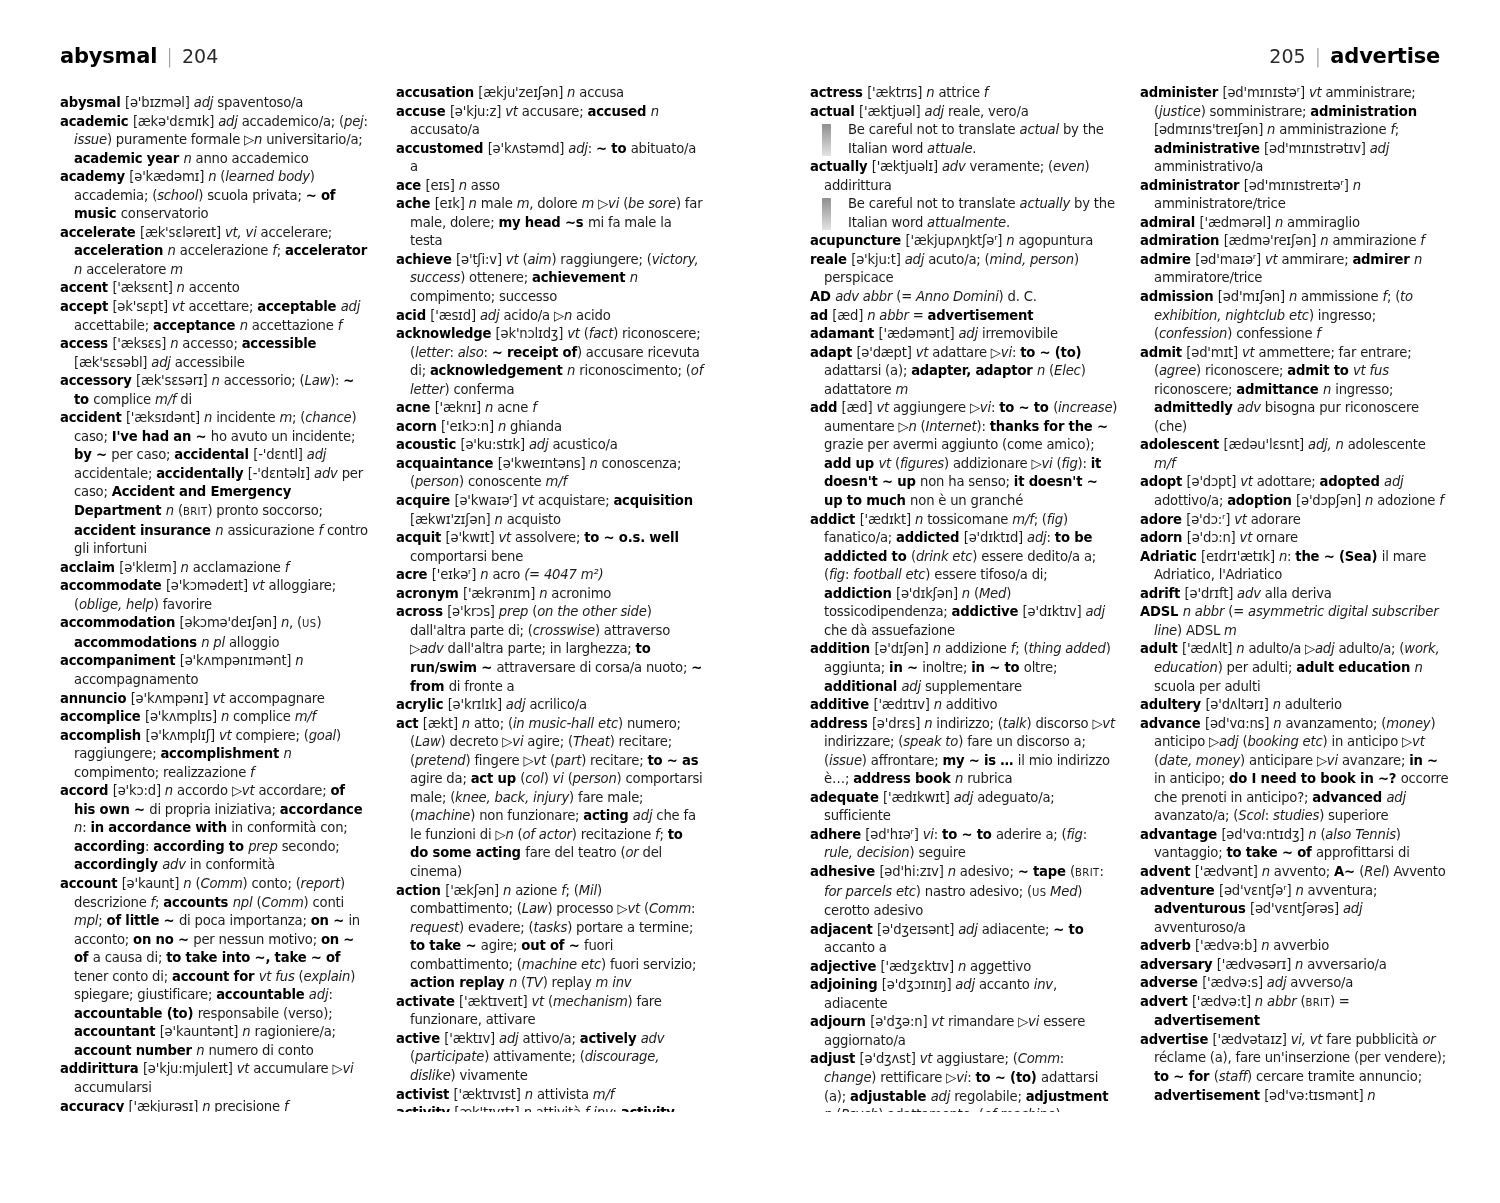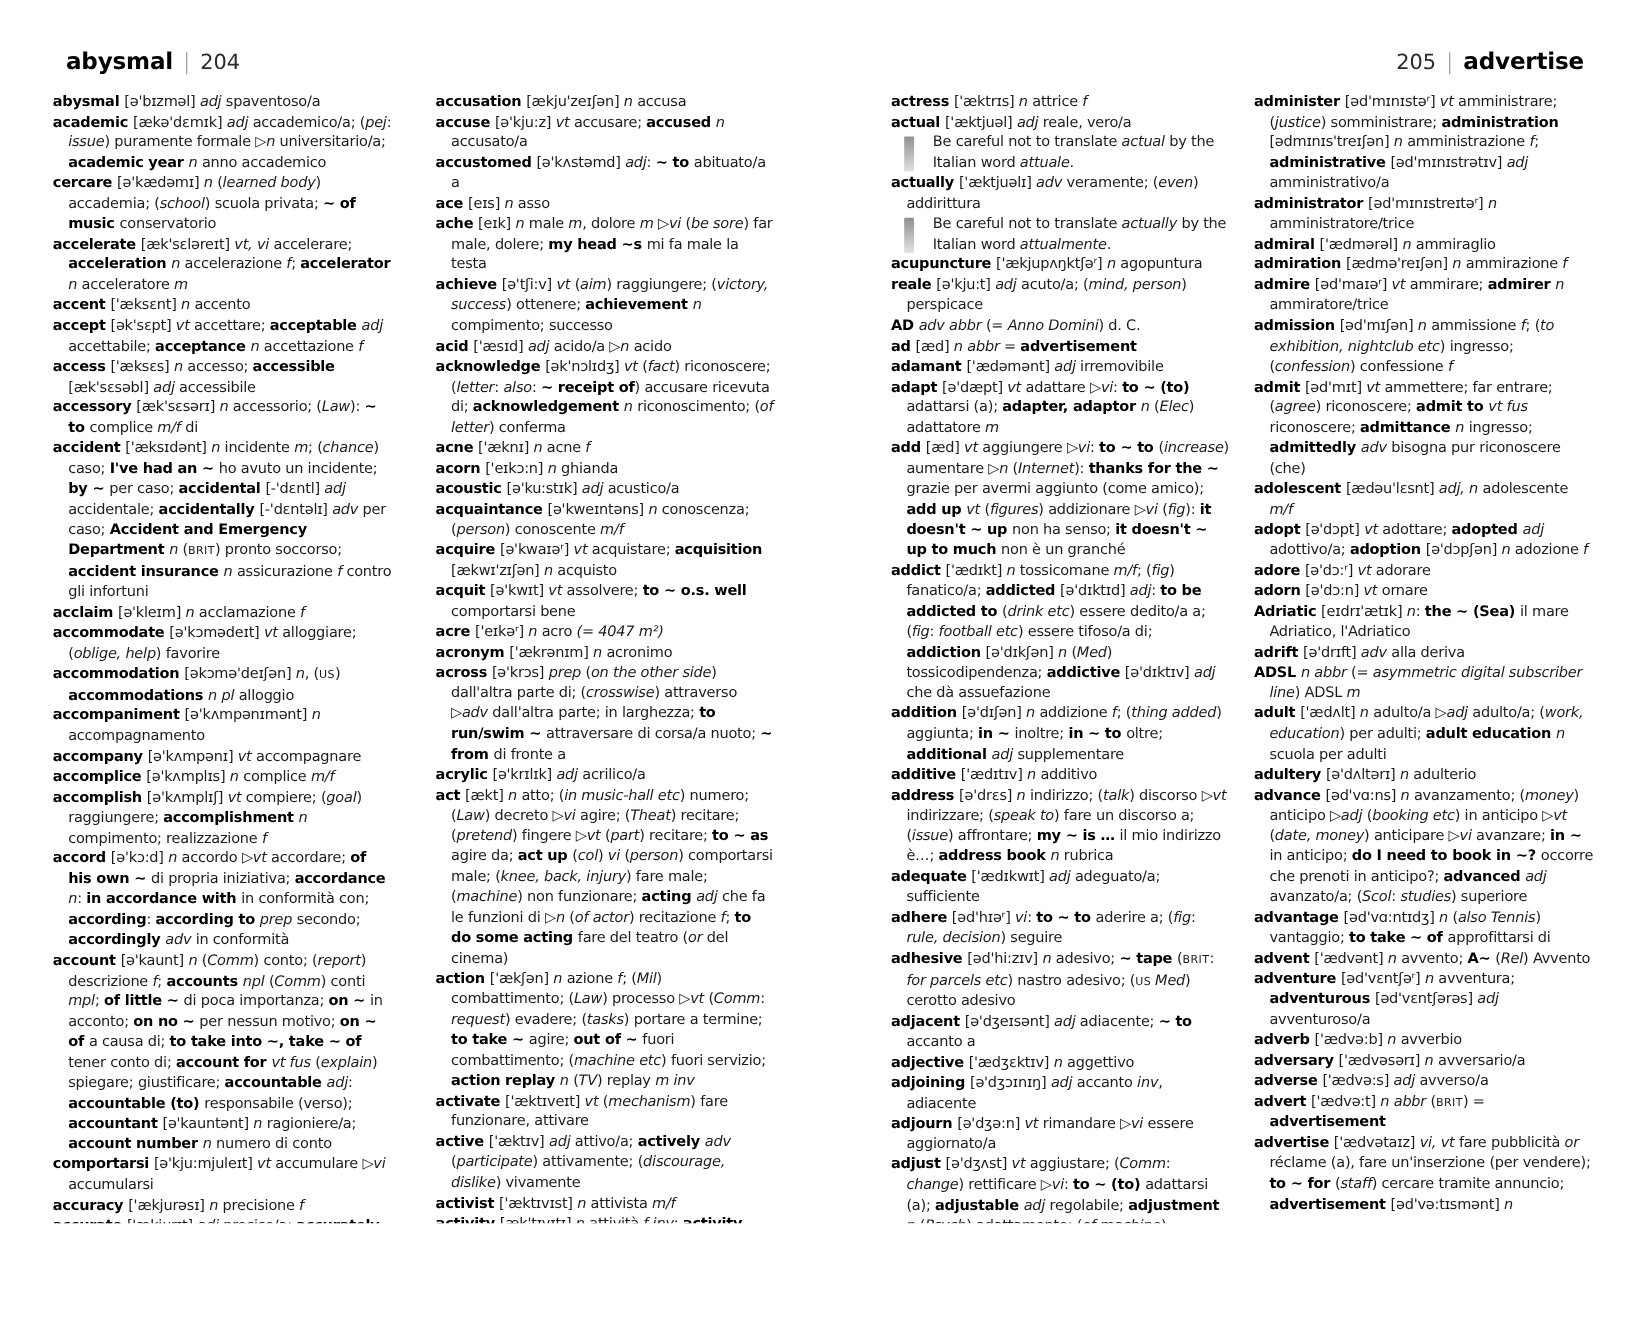--- a/index.html
+++ b/index.html
@@ -15,21 +15,21 @@
   .hdr-right { right:60px; }
   .hw { font-weight:bold; color:#000; font-size:21px; letter-spacing:-0.2px; }
   .sep { color:#8a8a8a; margin:0 9px; font-weight:200; font-size:20px; }
   .pn { color:#2a2a2a; font-size:19px; }
 
   .col {
     position:absolute; top:84px; width:309px; height:1092px; overflow:hidden;
     font-size:13.2px; line-height:18.55px; letter-spacing:-0.2px;
     text-align:left;
   }
-  .col-1 { left:48px; }
+  .col-1 { left:60px;margin-top:10px; }
   .col-2 { left:396px; }
   .col-3 { left:810px; }
   .col-4 { left:1140px; }
 
   p.entry { margin:0; padding-left:14px; text-indent:-14px; }
   p.note  { margin:0; display:flex; padding-left:12px; }
   .note-bar {
     flex:0 0 9px; align-self:stretch; margin:3px 0 2px 0;
     background:linear-gradient(180deg,#8f8f8f 0%,#c9c9c9 70%,#e3e3e3 100%);
     border-radius:1px;
@@ -50,37 +50,37 @@
     <span class="hw">abysmal</span><span class="sep">|</span><span class="pn">204</span>
   </div>
 
   <div class="hdr hdr-right">
     <span class="pn">205</span><span class="sep">|</span><span class="hw">advertise</span>
   </div>
 
   <div class="col col-1">
       <p class="entry"><span class="b">abysmal </span><span class="n">[ə'bɪzməl] </span><span class="i">adj </span><span class="n">spaventoso/a</span></p>
       <p class="entry"><span class="b">academic </span><span class="n">[ækə'dɛmɪk] </span><span class="i">adj </span><span class="n">accademico/a; (</span><span class="i">pej</span><span class="n">: </span><span class="i">issue</span><span class="n">) puramente formale ▷</span><span class="i">n </span><span class="n">universitario/a; </span><span class="b">academic year </span><span class="i">n </span><span class="n">anno accademico</span></p>
-      <p class="entry"><span class="b">cercare </span><span class="n">[ə'kædəmɪ] </span><span class="i">n </span><span class="n">(</span><span class="i">learned body</span><span class="n">) accademia; (</span><span class="i">school</span><span class="n">) scuola privata; </span><span class="b">~ of music </span><span class="n">conservatorio</span></p>
+      <p class="entry"><span class="b">academy </span><span class="n">[ə'kædəmɪ] </span><span class="i">n </span><span class="n">(</span><span class="i">learned body</span><span class="n">) accademia; (</span><span class="i">school</span><span class="n">) scuola privata; </span><span class="b">~ of music </span><span class="n">conservatorio</span></p>
       <p class="entry"><span class="b">accelerate </span><span class="n">[æk'sɛləreɪt] </span><span class="i">vt, vi </span><span class="n">accelerare; </span><span class="b">acceleration </span><span class="i">n </span><span class="n">accelerazione </span><span class="i">f</span><span class="n">; </span><span class="b">accelerator </span><span class="i">n </span><span class="n">acceleratore </span><span class="i">m</span></p>
       <p class="entry"><span class="b">accent </span><span class="n">['æksɛnt] </span><span class="i">n </span><span class="n">accento</span></p>
       <p class="entry"><span class="b">accept </span><span class="n">[ək'sɛpt] </span><span class="i">vt </span><span class="n">accettare; </span><span class="b">acceptable </span><span class="i">adj </span><span class="n">accettabile; </span><span class="b">acceptance </span><span class="i">n </span><span class="n">accettazione </span><span class="i">f</span></p>
       <p class="entry"><span class="b">access </span><span class="n">['æksɛs] </span><span class="i">n </span><span class="n">accesso; </span><span class="b">accessible </span><span class="n">[æk'sɛsəbl] </span><span class="i">adj </span><span class="n">accessibile</span></p>
       <p class="entry"><span class="b">accessory </span><span class="n">[æk'sɛsərɪ] </span><span class="i">n </span><span class="n">accessorio; (</span><span class="i">Law</span><span class="n">): </span><span class="b">~ to </span><span class="n">complice </span><span class="i">m/f </span><span class="n">di</span></p>
       <p class="entry"><span class="b">accident </span><span class="n">['æksɪdənt] </span><span class="i">n </span><span class="n">incidente </span><span class="i">m</span><span class="n">; (</span><span class="i">chance</span><span class="n">) caso; </span><span class="b">I've had an ~ </span><span class="n">ho avuto un incidente; </span><span class="b">by ~ </span><span class="n">per caso; </span><span class="b">accidental </span><span class="n">[-'dɛntl] </span><span class="i">adj </span><span class="n">accidentale; </span><span class="b">accidentally </span><span class="n">[-'dɛntəlɪ] </span><span class="i">adv </span><span class="n">per caso; </span><span class="b">Accident and Emergency Department </span><span class="i">n </span><span class="n">(</span><span class="s">brit</span><span class="n">) pronto soccorso; </span><span class="b">accident insurance </span><span class="i">n </span><span class="n">assicurazione </span><span class="i">f </span><span class="n">contro gli infortuni</span></p>
       <p class="entry"><span class="b">acclaim </span><span class="n">[ə'kleɪm] </span><span class="i">n </span><span class="n">acclamazione </span><span class="i">f</span></p>
       <p class="entry"><span class="b">accommodate </span><span class="n">[ə'kɔmədeɪt] </span><span class="i">vt </span><span class="n">alloggiare; (</span><span class="i">oblige, help</span><span class="n">) favorire</span></p>
       <p class="entry"><span class="b">accommodation </span><span class="n">[əkɔmə'deɪʃən] </span><span class="i">n</span><span class="n">, (</span><span class="s">us</span><span class="n">) </span><span class="b">accommodations </span><span class="i">n pl </span><span class="n">alloggio</span></p>
       <p class="entry"><span class="b">accompaniment </span><span class="n">[ə'kʌmpənɪmənt] </span><span class="i">n </span><span class="n">accompagnamento</span></p>
-      <p class="entry"><span class="b">accompany </span><span class="n">[ə'kʌmpənɪ] </span><span class="i">vt </span><span class="n">accompagnare</span></p>
+      <p class="entry"><span class="b">annuncio </span><span class="n">[ə'kʌmpənɪ] </span><span class="i">vt </span><span class="n">accompagnare</span></p>
       <p class="entry"><span class="b">accomplice </span><span class="n">[ə'kʌmplɪs] </span><span class="i">n </span><span class="n">complice </span><span class="i">m/f</span></p>
       <p class="entry"><span class="b">accomplish </span><span class="n">[ə'kʌmplɪʃ] </span><span class="i">vt </span><span class="n">compiere; (</span><span class="i">goal</span><span class="n">) raggiungere; </span><span class="b">accomplishment </span><span class="i">n </span><span class="n">compimento; realizzazione </span><span class="i">f</span></p>
       <p class="entry"><span class="b">accord </span><span class="n">[ə'kɔ:d] </span><span class="i">n </span><span class="n">accordo ▷</span><span class="i">vt </span><span class="n">accordare; </span><span class="b">of his own ~ </span><span class="n">di propria iniziativa; </span><span class="b">accordance </span><span class="i">n</span><span class="n">: </span><span class="b">in accordance with </span><span class="n">in conformità con; </span><span class="b">according</span><span class="n">: </span><span class="b">according to </span><span class="i">prep </span><span class="n">secondo; </span><span class="b">accordingly </span><span class="i">adv </span><span class="n">in conformità</span></p>
       <p class="entry"><span class="b">account </span><span class="n">[ə'kaunt] </span><span class="i">n </span><span class="n">(</span><span class="i">Comm</span><span class="n">) conto; (</span><span class="i">report</span><span class="n">) descrizione </span><span class="i">f</span><span class="n">; </span><span class="b">accounts </span><span class="i">npl </span><span class="n">(</span><span class="i">Comm</span><span class="n">) conti </span><span class="i">mpl</span><span class="n">; </span><span class="b">of little ~ </span><span class="n">di poca importanza; </span><span class="b">on ~ </span><span class="n">in acconto; </span><span class="b">on no ~ </span><span class="n">per nessun motivo; </span><span class="b">on ~ of </span><span class="n">a causa di; </span><span class="b">to take into ~, take ~ of </span><span class="n">tener conto di; </span><span class="b">account for </span><span class="i">vt fus </span><span class="n">(</span><span class="i">explain</span><span class="n">) spiegare; giustificare; </span><span class="b">accountable </span><span class="i">adj</span><span class="n">: </span><span class="b">accountable (to) </span><span class="n">responsabile (verso); </span><span class="b">accountant </span><span class="n">[ə'kauntənt] </span><span class="i">n </span><span class="n">ragioniere/a; </span><span class="b">account number </span><span class="i">n </span><span class="n">numero di conto</span></p>
-      <p class="entry"><span class="b">comportarsi </span><span class="n">[ə'kju:mjuleɪt] </span><span class="i">vt </span><span class="n">accumulare ▷</span><span class="i">vi </span><span class="n">accumularsi</span></p>
+      <p class="entry"><span class="b">addirittura </span><span class="n">[ə'kju:mjuleɪt] </span><span class="i">vt </span><span class="n">accumulare ▷</span><span class="i">vi </span><span class="n">accumularsi</span></p>
       <p class="entry"><span class="b">accuracy </span><span class="n">['ækjurəsɪ] </span><span class="i">n </span><span class="n">precisione </span><span class="i">f</span></p>
       <p class="entry"><span class="b">accurate </span><span class="n">['ækjurɪt] </span><span class="i">adj </span><span class="n">preciso/a; </span><span class="b">accurately </span><span class="i">adv </span><span class="n">precisamente</span></p>
     </div>
   <div class="col col-2">
       <p class="entry"><span class="b">accusation </span><span class="n">[ækju'zeɪʃən] </span><span class="i">n </span><span class="n">accusa</span></p>
       <p class="entry"><span class="b">accuse </span><span class="n">[ə'kju:z] </span><span class="i">vt </span><span class="n">accusare; </span><span class="b">accused </span><span class="i">n </span><span class="n">accusato/a</span></p>
       <p class="entry"><span class="b">accustomed </span><span class="n">[ə'kʌstəmd] </span><span class="i">adj</span><span class="n">: </span><span class="b">~ to </span><span class="n">abituato/a a</span></p>
       <p class="entry"><span class="b">ace </span><span class="n">[eɪs] </span><span class="i">n </span><span class="n">asso</span></p>
       <p class="entry"><span class="b">ache </span><span class="n">[eɪk] </span><span class="i">n </span><span class="n">male </span><span class="i">m</span><span class="n">, dolore </span><span class="i">m </span><span class="n">▷</span><span class="i">vi </span><span class="n">(</span><span class="i">be sore</span><span class="n">) far male, dolere; </span><span class="b">my head ~s </span><span class="n">mi fa male la testa</span></p>
       <p class="entry"><span class="b">achieve </span><span class="n">[ə'tʃi:v] </span><span class="i">vt </span><span class="n">(</span><span class="i">aim</span><span class="n">) raggiungere; (</span><span class="i">victory, success</span><span class="n">) ottenere; </span><span class="b">achievement </span><span class="i">n </span><span class="n">compimento; successo</span></p>

